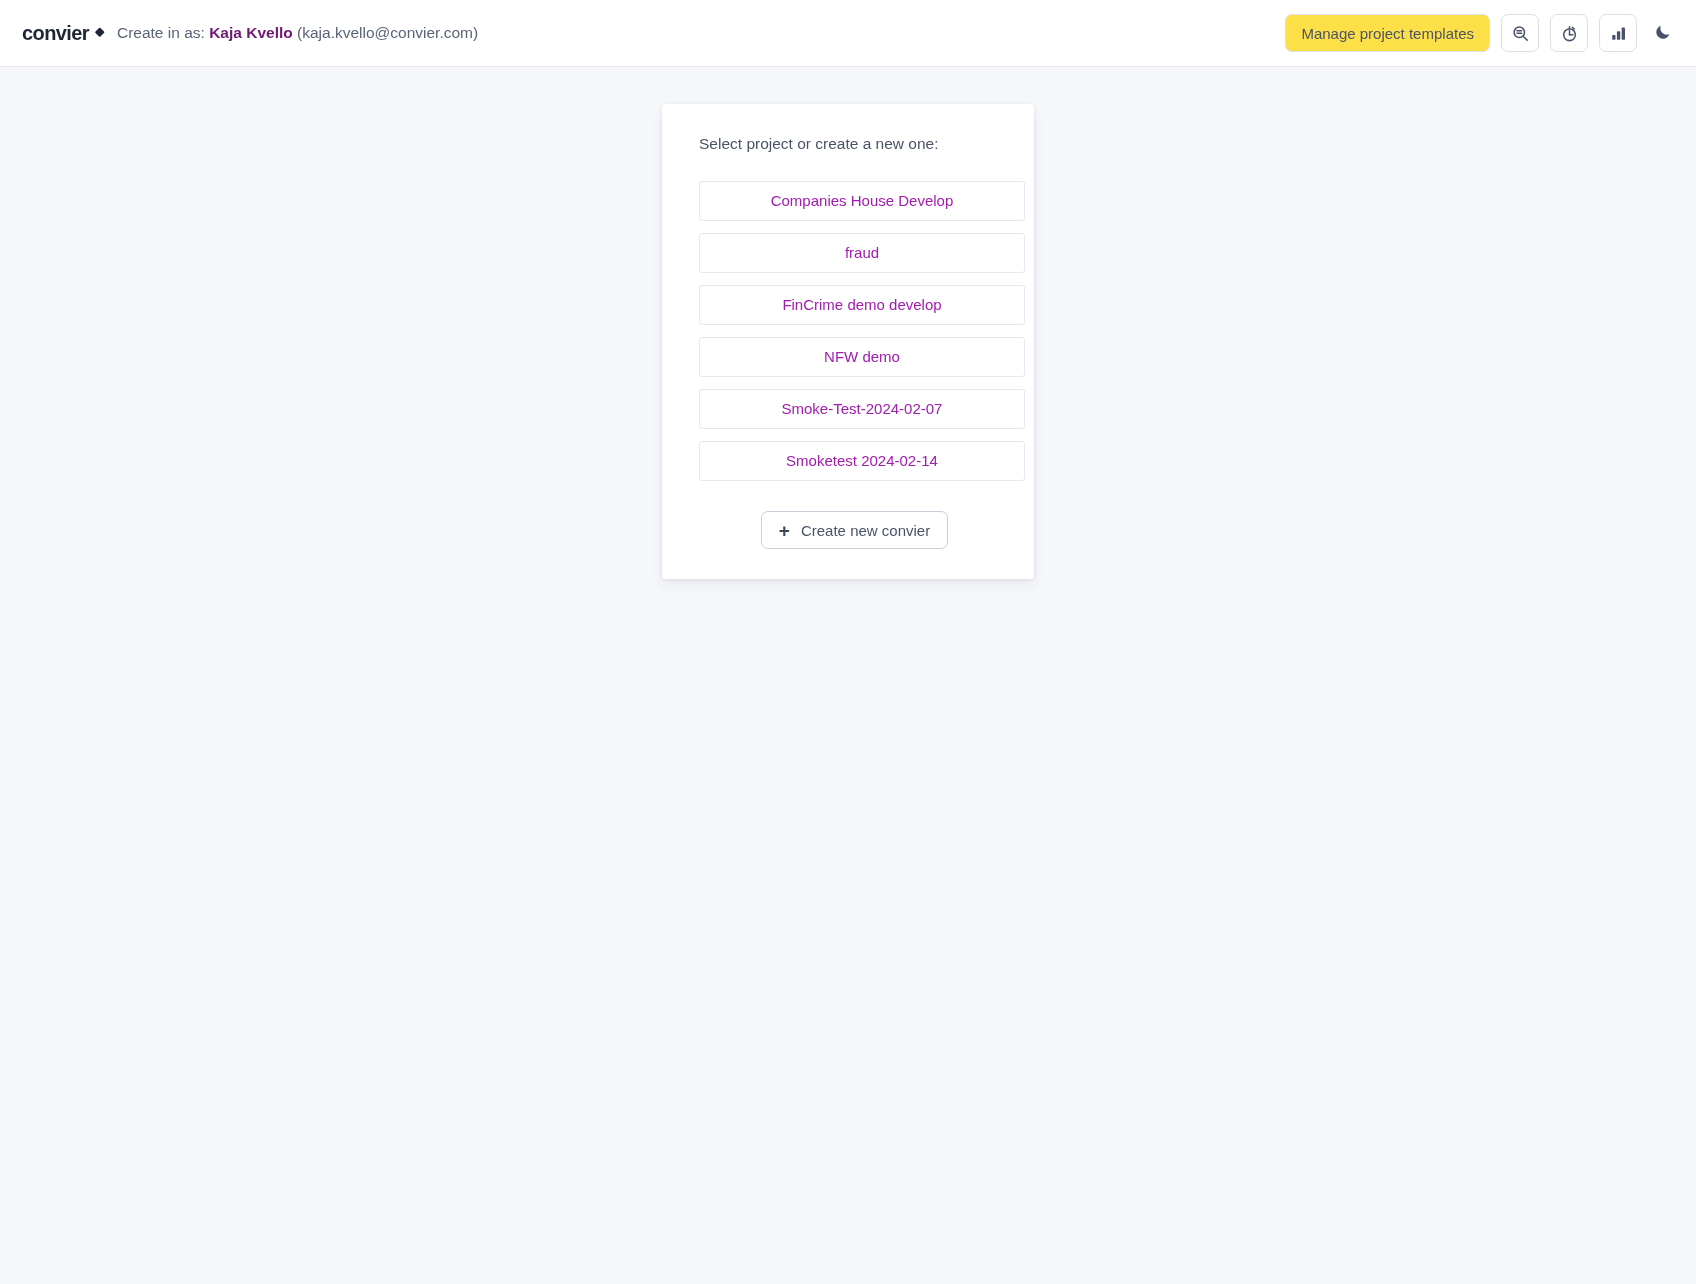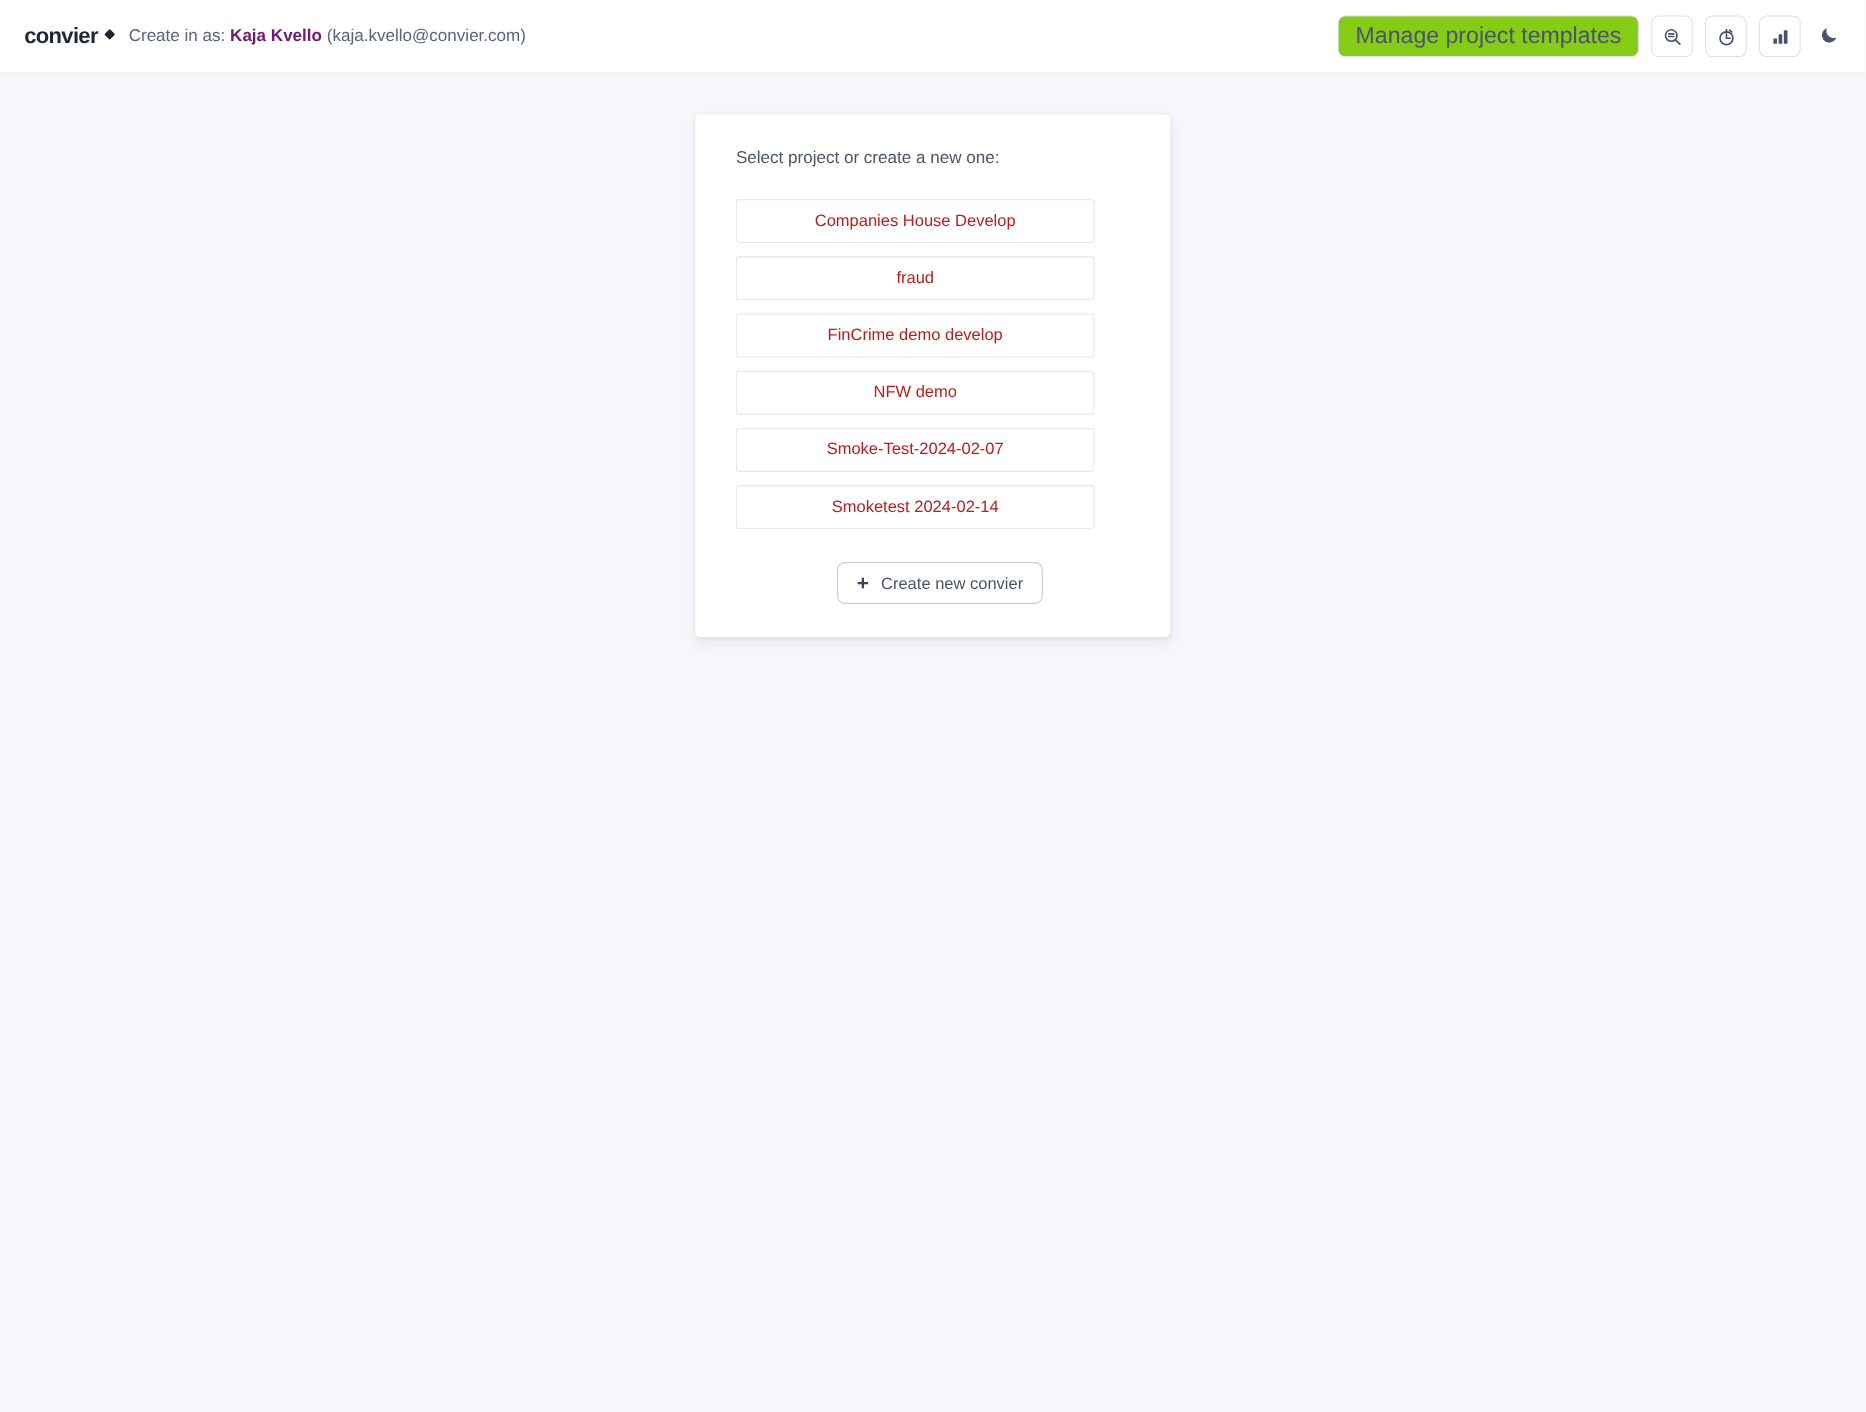--- a/index.html
+++ b/index.html
@@ -54,24 +54,24 @@
   .topbar-right {
     margin-left: auto;
     display: flex;
     align-items: center;
     gap: 11px;
   }
 
   .btn-outline {
     height: 38px;
     padding: 0 15px;
-    background: #84cc16;
+    background: #fde047;
     border: 1px solid #dcdfe6;
     border-radius: 7px;
-    font-size: 21px;
+    font-size: 15px;
     color: #4a5467;
     font-family: "Liberation Sans", sans-serif;
     cursor: pointer;
     white-space: nowrap;
     display: flex;
     align-items: center;
   }
 
   .icon-btn {
     width: 38px;
@@ -98,42 +98,42 @@
   }
 
   
   .page {
     display: flex;
     justify-content: center;
     padding-top: 37px;
   }
 
   .card {
-    width: 432px;
+    width: 372px;
     background: #ffffff;
     border-radius: 4px;
     box-shadow: 0 1px 4px rgba(28,38,63,0.08), 0 6px 14px rgba(28,38,63,0.06);
     padding: 31px 24px 30px 37px;
   }
 
   .card-title {
     font-size: 15.5px;
     color: #4a5467;
     margin-bottom: 28px;
   }
 
   .project-btn {
     display: block;
     width: 326px;
     height: 40px;
     background: #ffffff;
     border: 1px solid #e6e8ec;
     border-radius: 3px;
     font-size: 15px;
-    color: #b91c1c;
+    color: #a21caf;
     font-family: "Liberation Sans", sans-serif;
     cursor: pointer;
     margin-bottom: 12px;
     text-align: center;
     line-height: 38px;
     padding: 0;
   }
 
   .create-wrap {
     display: flex;

